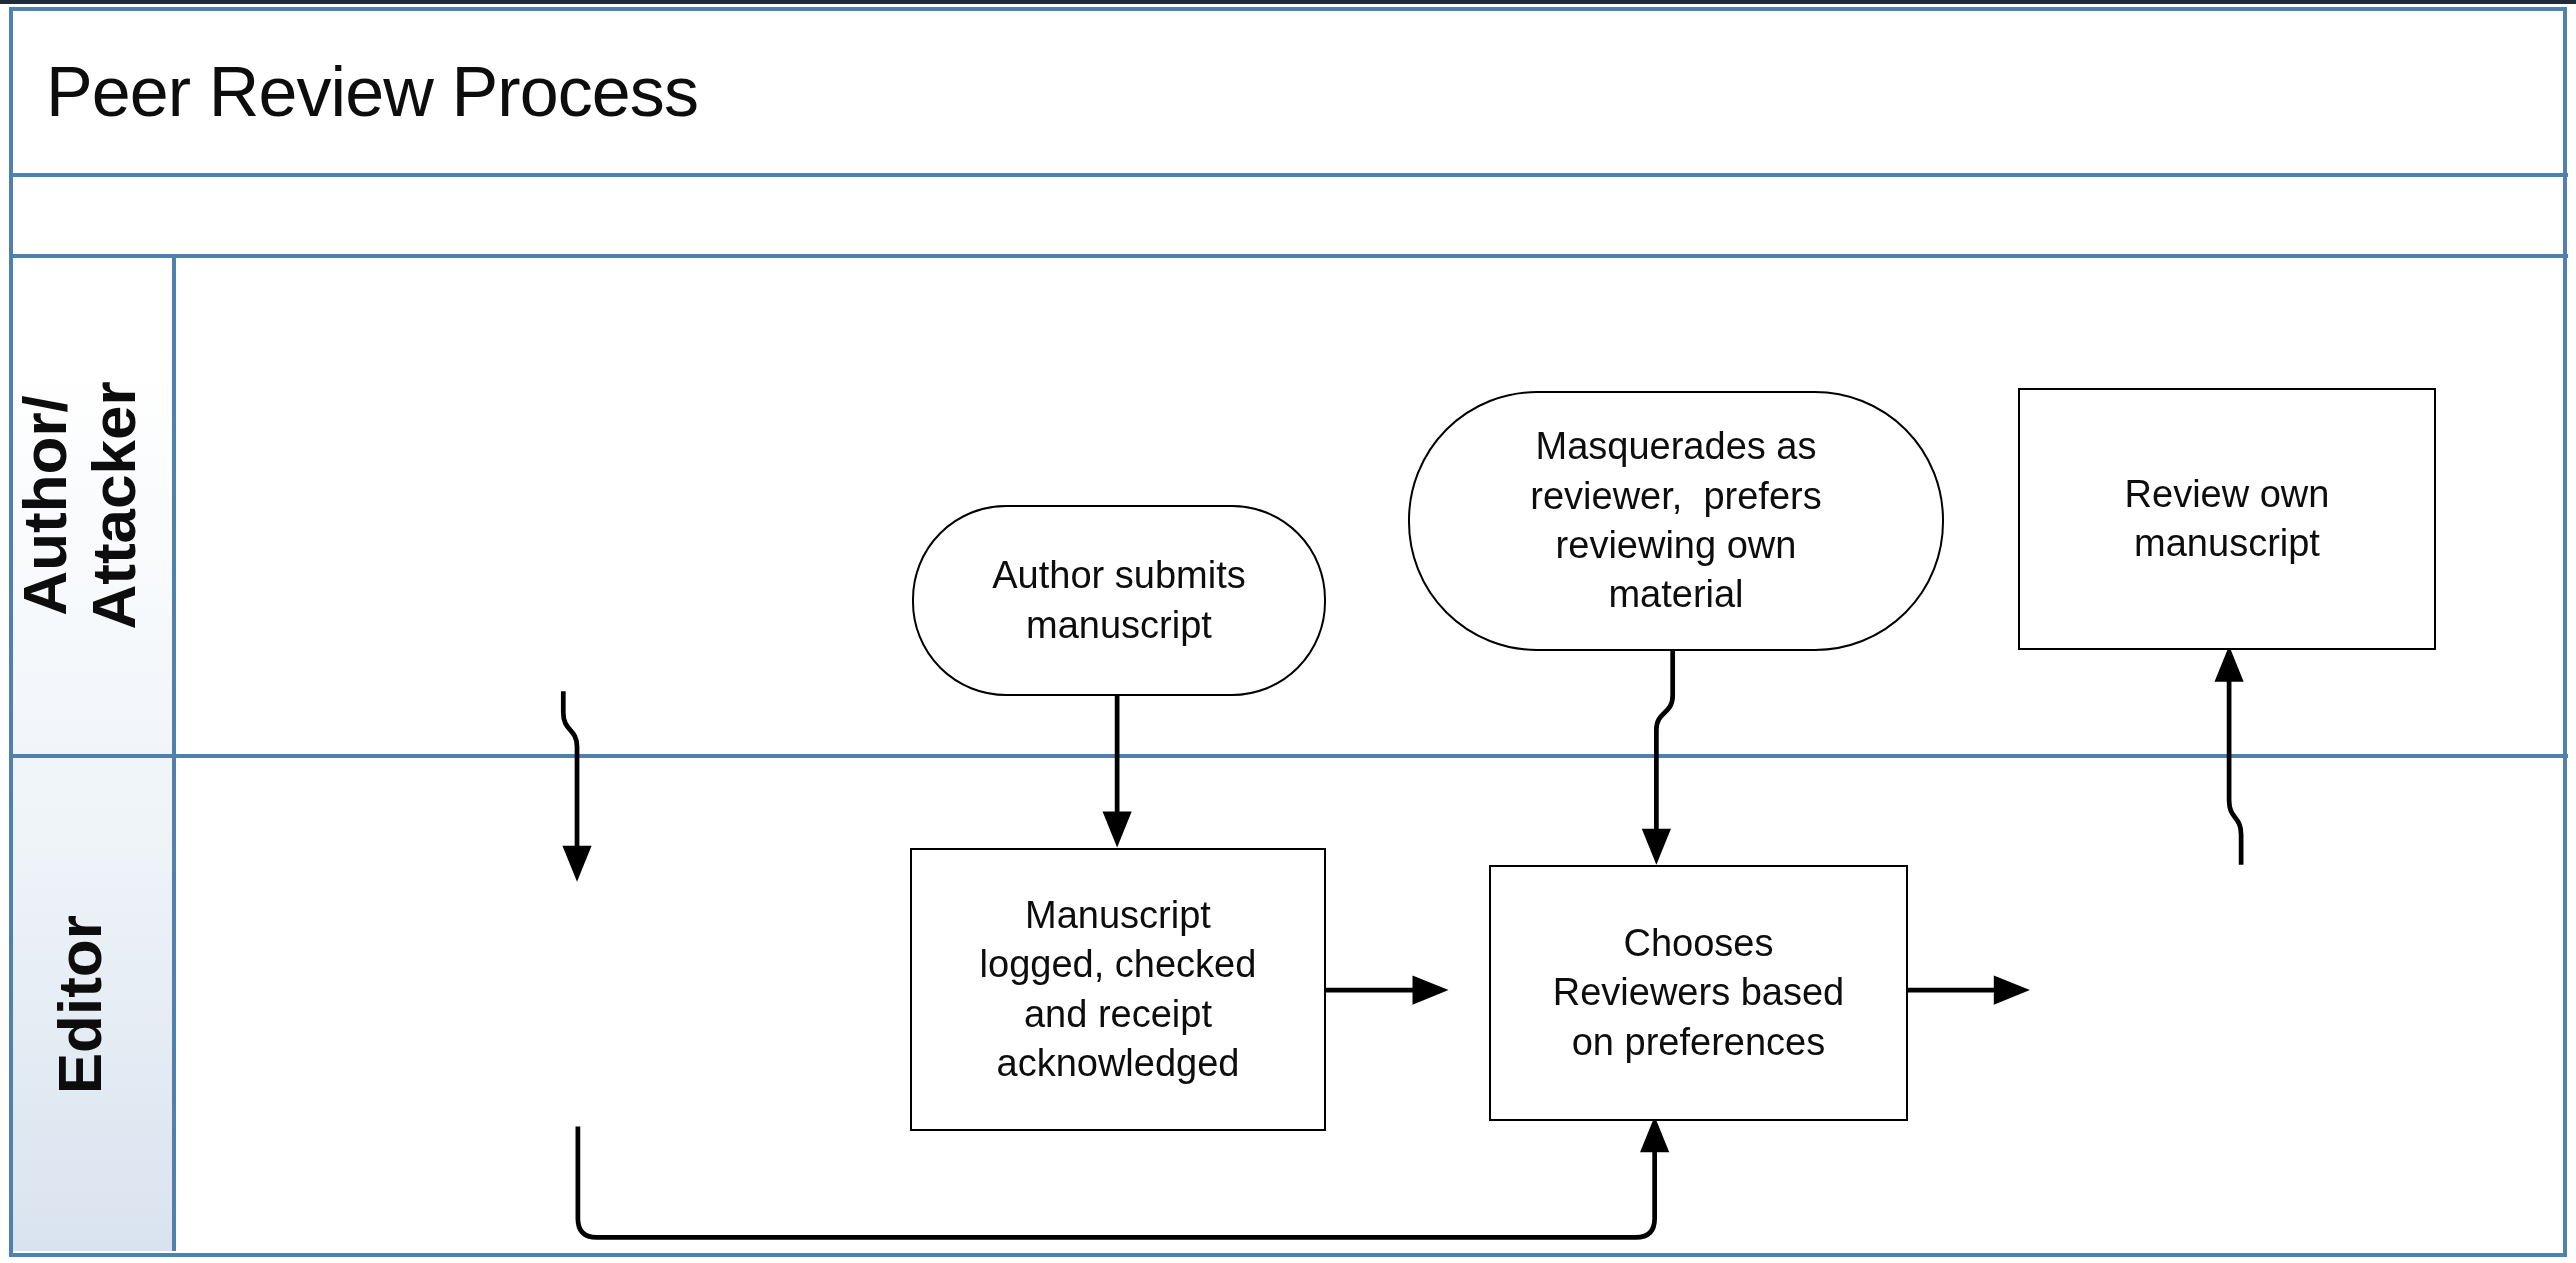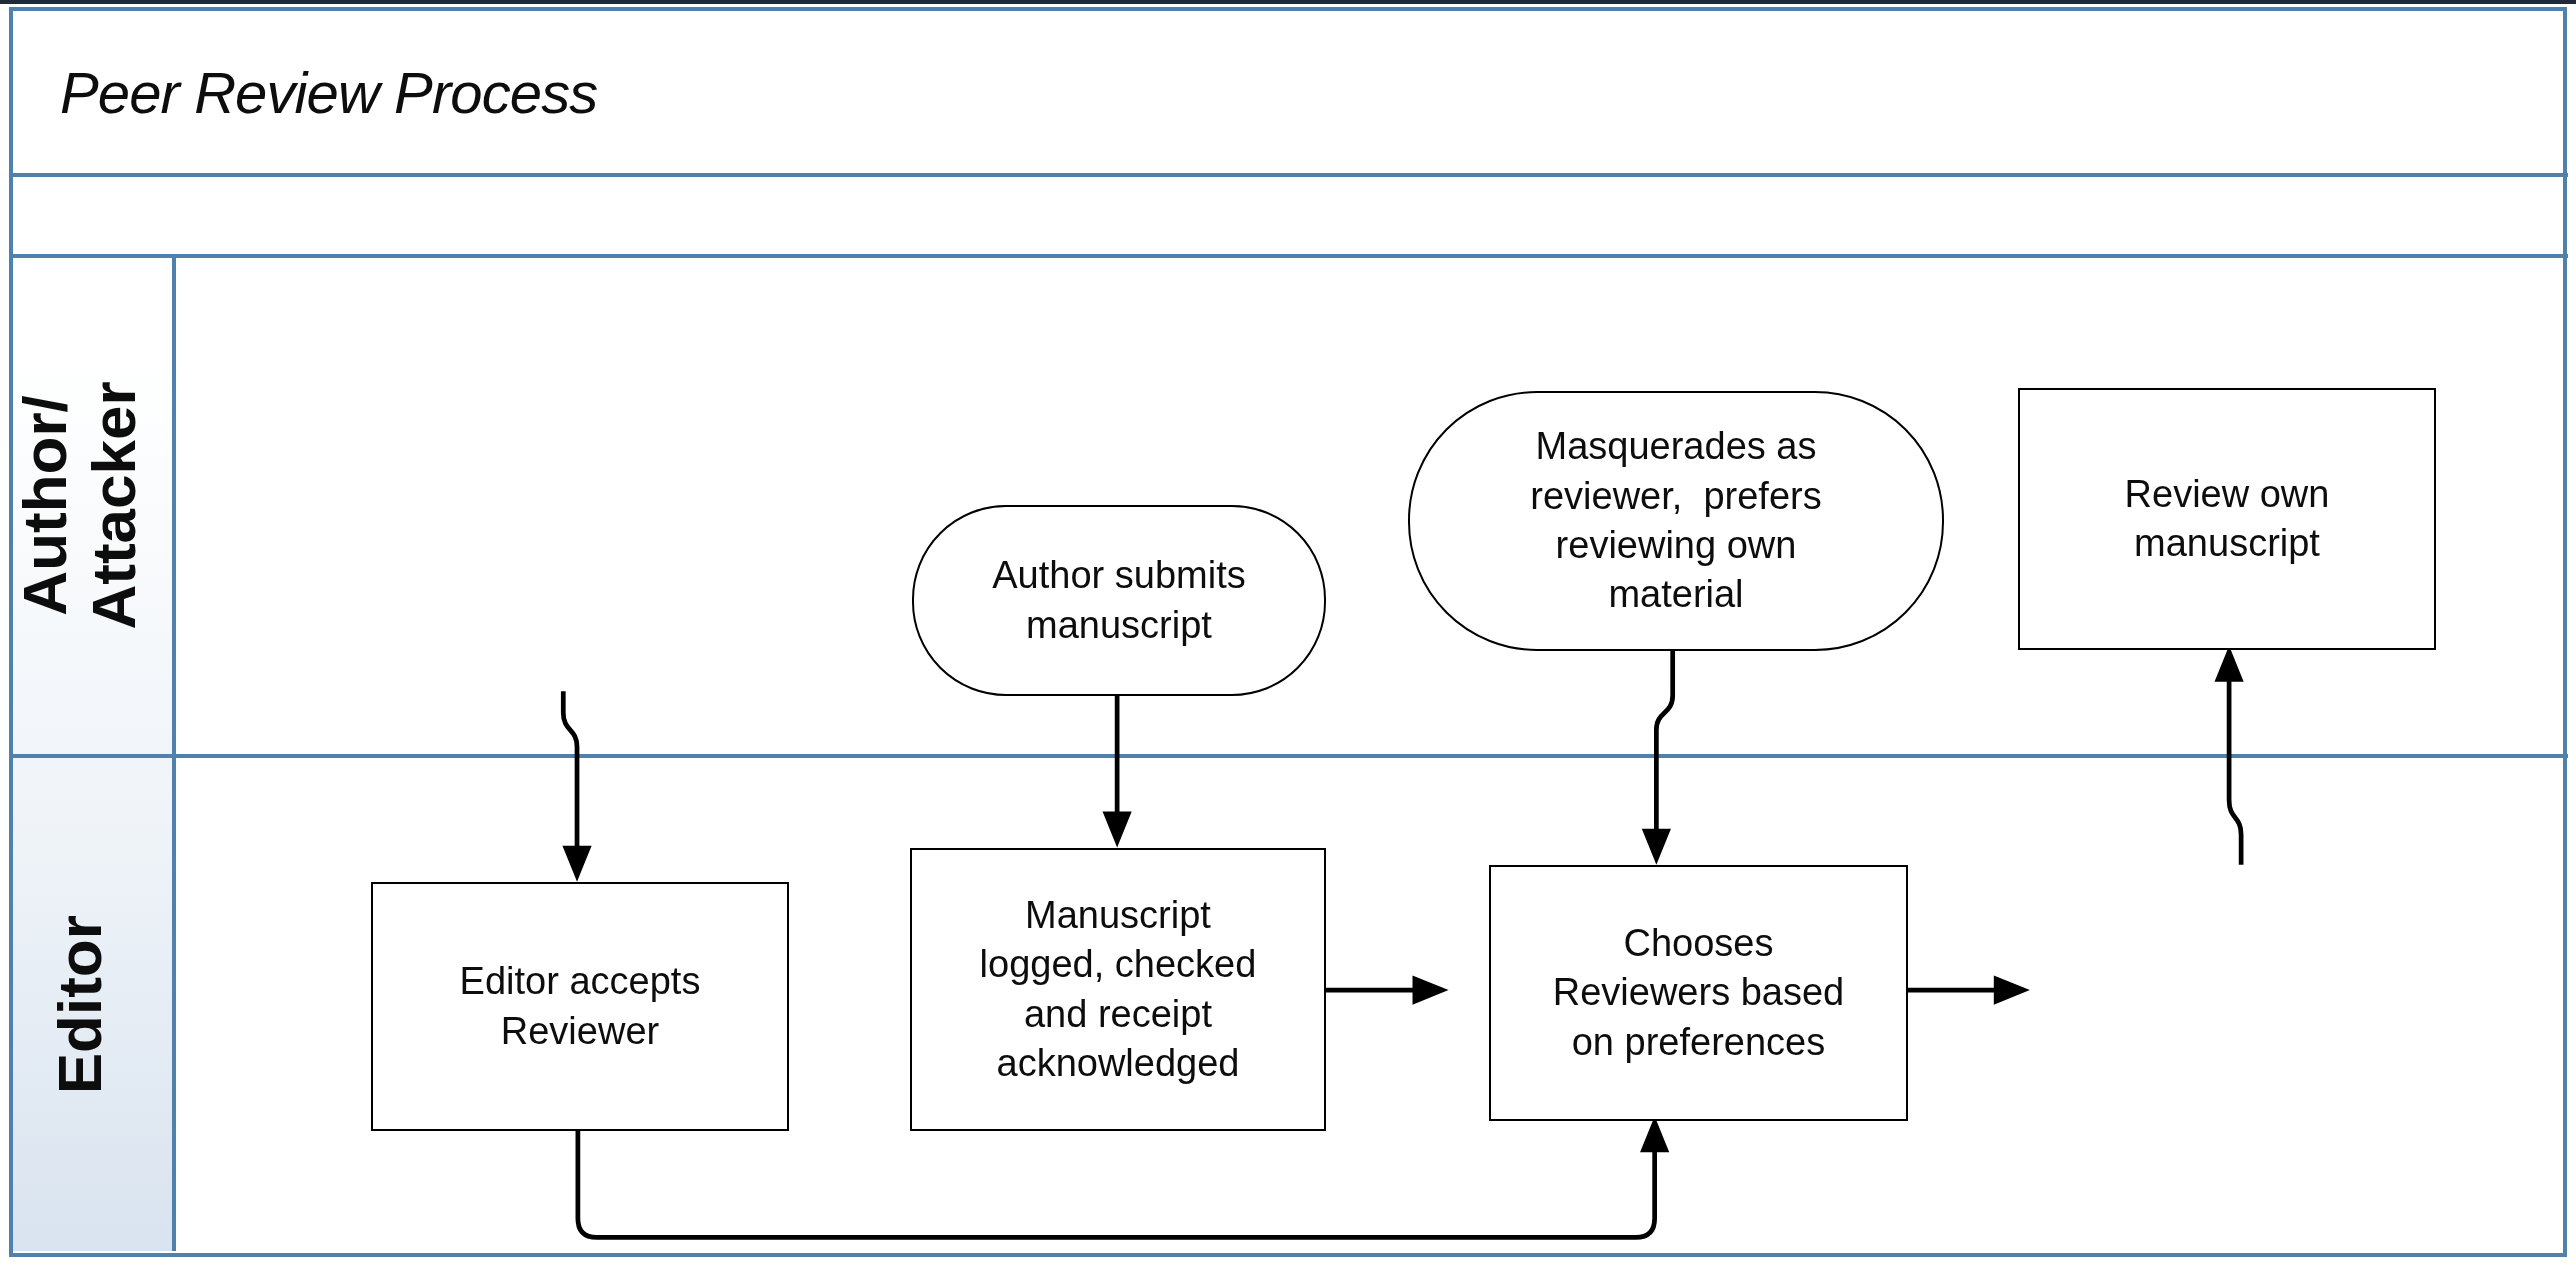--- a/index.html
+++ b/index.html
@@ -11,21 +11,21 @@
   
   .top-edge{left:0; top:0; width:2576px; height:4.3px; background:#1f2b38;}
   .outer-frame{left:8.6px; top:6.9px; width:2550px; height:1242px; border:4.3px solid #5080ac; background:transparent;}
   .hline, .vline{background:#5080ac;}
   .line-under-title{left:8.6px; top:173px; width:2559px; height:4.3px;}
   .line-under-phase{left:8.6px; top:254px; width:2559px; height:4.3px;}
   .lane-divider{left:8.6px; top:754px; width:2559px; height:4.3px;}
   .label-col-line{left:172px; top:258px; width:4.3px; height:993px;}
   
   .title-band{left:13px; top:11px; width:2550px; height:162px; display:flex; align-items:center; background:#ffffff;}
-  .title-text{font-size:58px; font-weight:400; padding-left:47px; letter-spacing:-0.9px; white-space:nowrap;font-style:italic;}
+  .title-text{font-size:70px; font-weight:400; padding-left:33px; letter-spacing:-0.9px; white-space:nowrap;}
   .phase-band{left:13px; top:178px; width:2550px; height:76px;
     background:linear-gradient(to right,#f6f9fc,#e9eff7 55%,#eef3f9);}
   .phase-label{position:absolute; top:0; height:76px; display:flex; align-items:center;
     font-size:65px; font-weight:400; letter-spacing:-0.9px; white-space:nowrap;}
   .phase-1{left:73px;} .phase-2{left:1022px;} .phase-3{left:2008px;}
   
   .label-col{left:13px; top:258px; width:159px; height:993px;
     background:linear-gradient(to bottom,#ffffff 10%,#eef3f8 60%,#d9e3ef);}
   .lane-label{position:absolute; left:0; width:159px; display:flex; align-items:center; justify-content:center;}
   .lane-label-inner{transform:rotate(-90deg); transform-origin:center;
@@ -98,22 +98,20 @@
 
   <div class="node n-author">Author submits
 manuscript</div>
   <div class="node rounded n-masq">Masquerades as
 reviewer,  prefers
 reviewing own
 material</div>
   <div class="node n-reviews">Review own
 manuscript</div>
 
-  <div class="node n-editor">Editor accepts
-Reviewer</div>
   <div class="node n-manu">Manuscript
 logged, checked
 and receipt
 acknowledged</div>
   <div class="node n-chooses">Chooses
 Reviewers based
 on preferences</div>
 
 </div>
 

